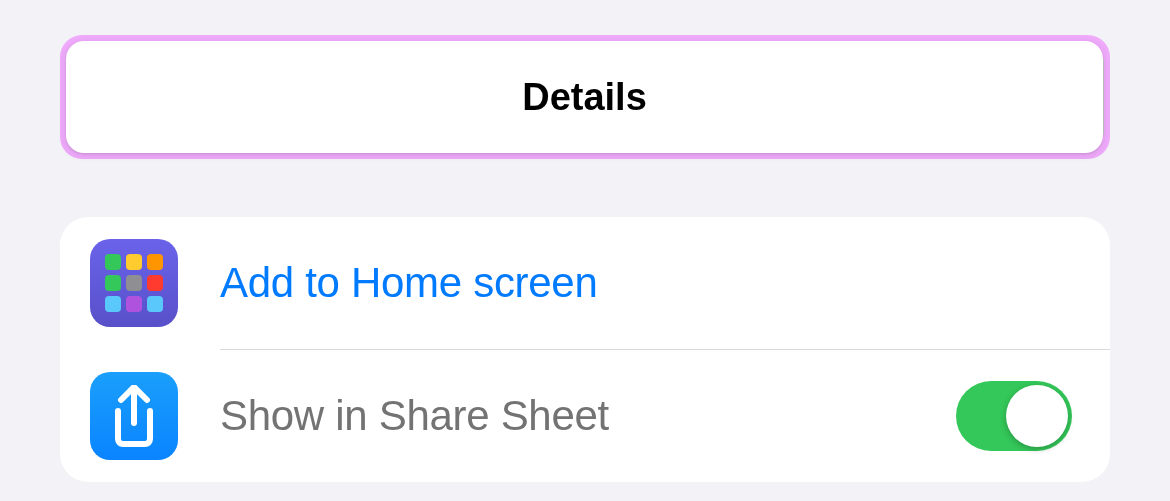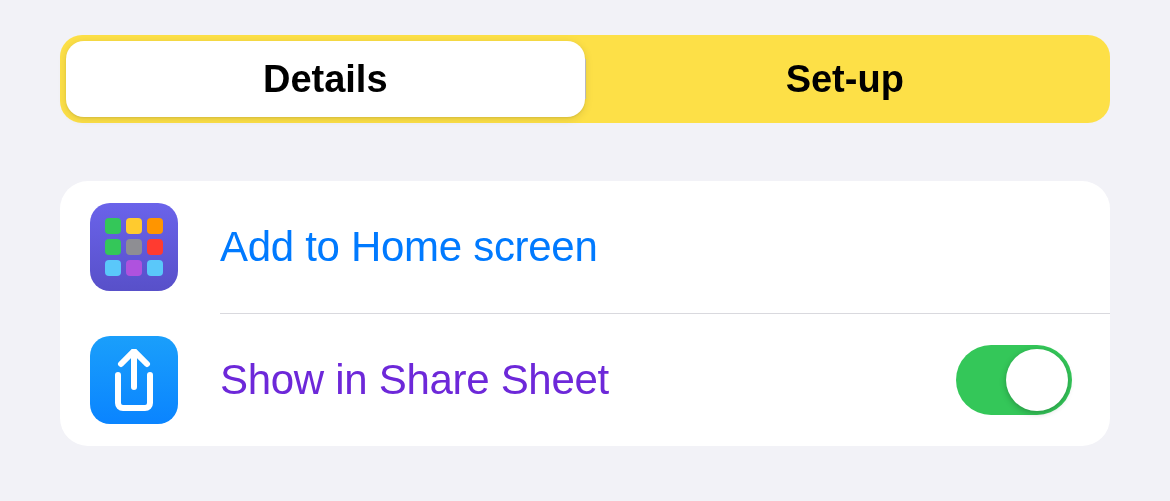--- a/index.html
+++ b/index.html
@@ -10,24 +10,24 @@
     body {
       width: 1170px;
       height: 501px;
       background: #f2f2f7;
       font-family: -apple-system, BlinkMacSystemFont, "SF Pro Text", "Helvetica Neue", Arial, sans-serif;
       padding: 0 60px;
       padding-top: 35px;
     }
     .seg-control {
       display: flex;
-      background: #fde047;
+      background: #f0abfc;
       border-radius: 22px;
       padding: 6px;
-      height: 88px;
+      height: 124px;
       position: relative;
     }
     .seg-item {
       flex: 1;
       display: flex;
       align-items: center;
       justify-content: center;
       font-size: 38px;
       font-weight: 600;
       color: #000;
@@ -91,21 +91,21 @@
       font-size: 42px;
       margin-left: 42px;
       flex: 1;
       letter-spacing: -0.3px;
     }
     .link-text {
       color: #007aff;
       font-weight: 400;
     }
     .plain-text {
-      color: #6d28d9;
+      color: #737373;
       font-weight: 400;
     }
     .toggle {
       width: 116px;
       height: 70px;
       border-radius: 35px;
       position: relative;
       cursor: pointer;
       flex-shrink: 0;
       margin-right: 8px;
@@ -127,23 +127,20 @@
     }
   </style>
 </head>
 <body>
 
 <div class="seg-control">
   <div class="seg-item selected">
     <span>Details</span>
   </div>
   <div class="seg-divider"></div>
-  <div class="seg-item">
-    <span>Set-up</span>
-  </div>
 </div>
 
 <div class="list-group">
 
   <div class="list-row">
     <div class="app-icon home-icon">
       <div class="grid-dots">
         <div class="grid-dot" style="background:#34c759"></div>
         <div class="grid-dot" style="background:#ffcb2e"></div>
         <div class="grid-dot" style="background:#ff9500"></div>

